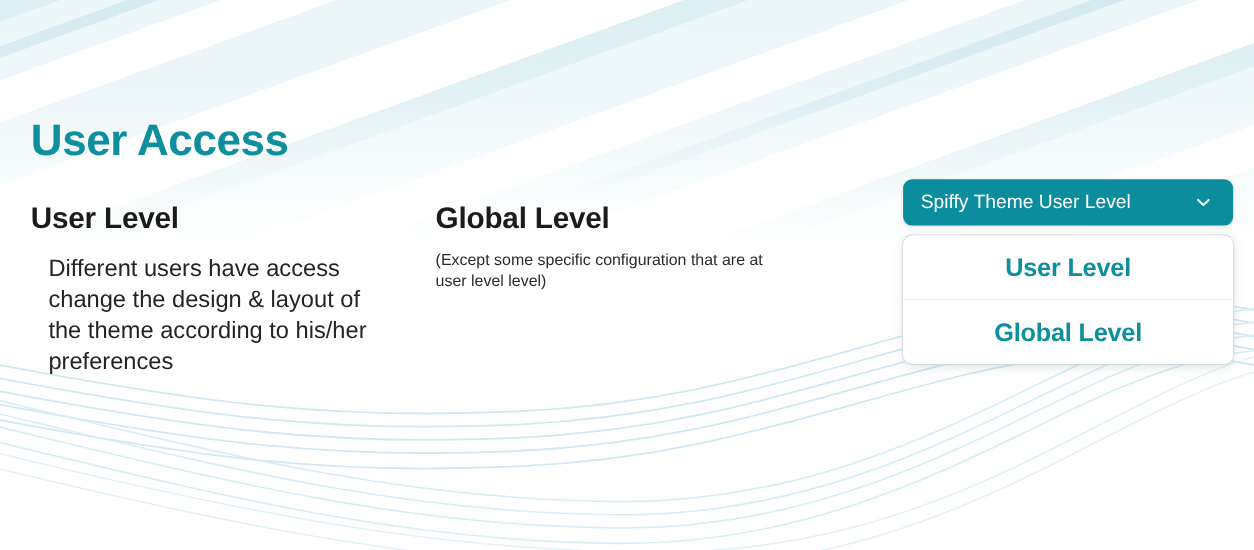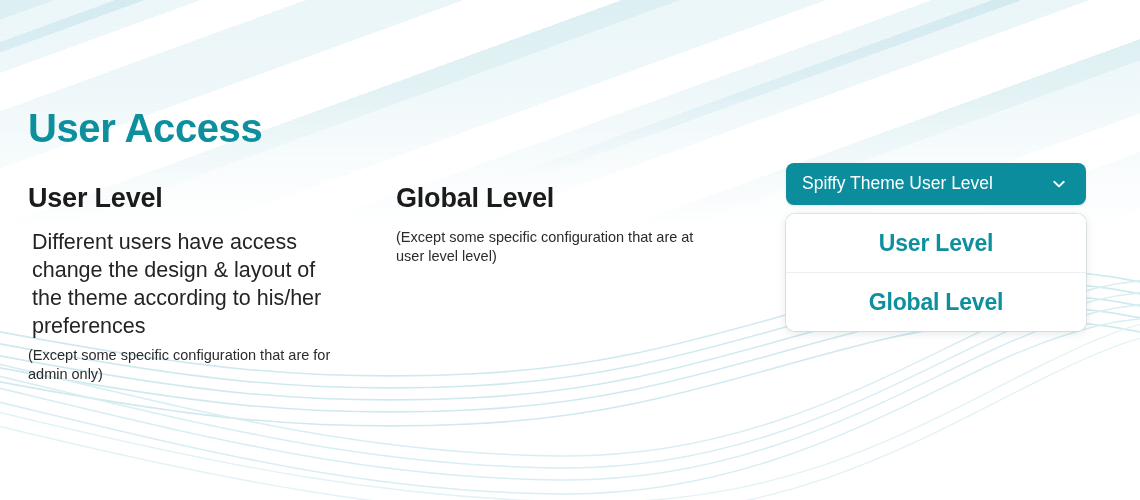--- a/index.html
+++ b/index.html
@@ -104,39 +104,39 @@
   .col-heading {
     margin: 0 0 14px 0;
     font-size: 27px;
     font-weight: bold;
     color: #1b1b1b;
     letter-spacing: -0.2px;
     line-height: 1.15;
   }
 
   .col-body {
-    margin: 4px;
+    margin: 16px;
     font-size: 21.5px;
     line-height: 28px;
     color: #242424;
     max-width: 318px;
   }
 
   .col-note {
     margin: 6px 0 0 0;
     font-size: 14.5px;
     line-height: 19px;
     color: #2b2b2b;
     max-width: 322px;
   }
 
   
   .dropdown {
     position: absolute;
-    left: 786px;
+    left: 821px;
     top: 163px;
     width: 300px;
   }
 
   .dropdown-toggle {
     box-sizing: border-box;
     width: 300px;
     height: 42px;
     background: #0b8d9d;
     border: none;
@@ -218,21 +218,20 @@
         <path d="M-10,154 C 220,210 400,246 600,246 C 800,246 930,164 1040,110 C 1100,80 1130,70 1150,66"></path>
       </g>
     </svg>
   </div>
 
   <h1 class="page-title">User Access</h1>
 
   <div class="col col-user">
     <h2 class="col-heading">User Level</h2>
     <p class="col-body">Different users have access change the design &amp; layout of the theme according to his/her preferences</p>
-    <p class="col-note">(Except some specific configuration that are for admin only)</p>
   </div>
 
   <div class="col col-global">
     <h2 class="col-heading">Global Level</h2>
     <p class="col-note">(Except some specific configuration that are at user level level)</p>
   </div>
 
   <div class="dropdown">
     <div class="dropdown-toggle">
       <span class="dropdown-toggle-label">Spiffy Theme User Level</span>

